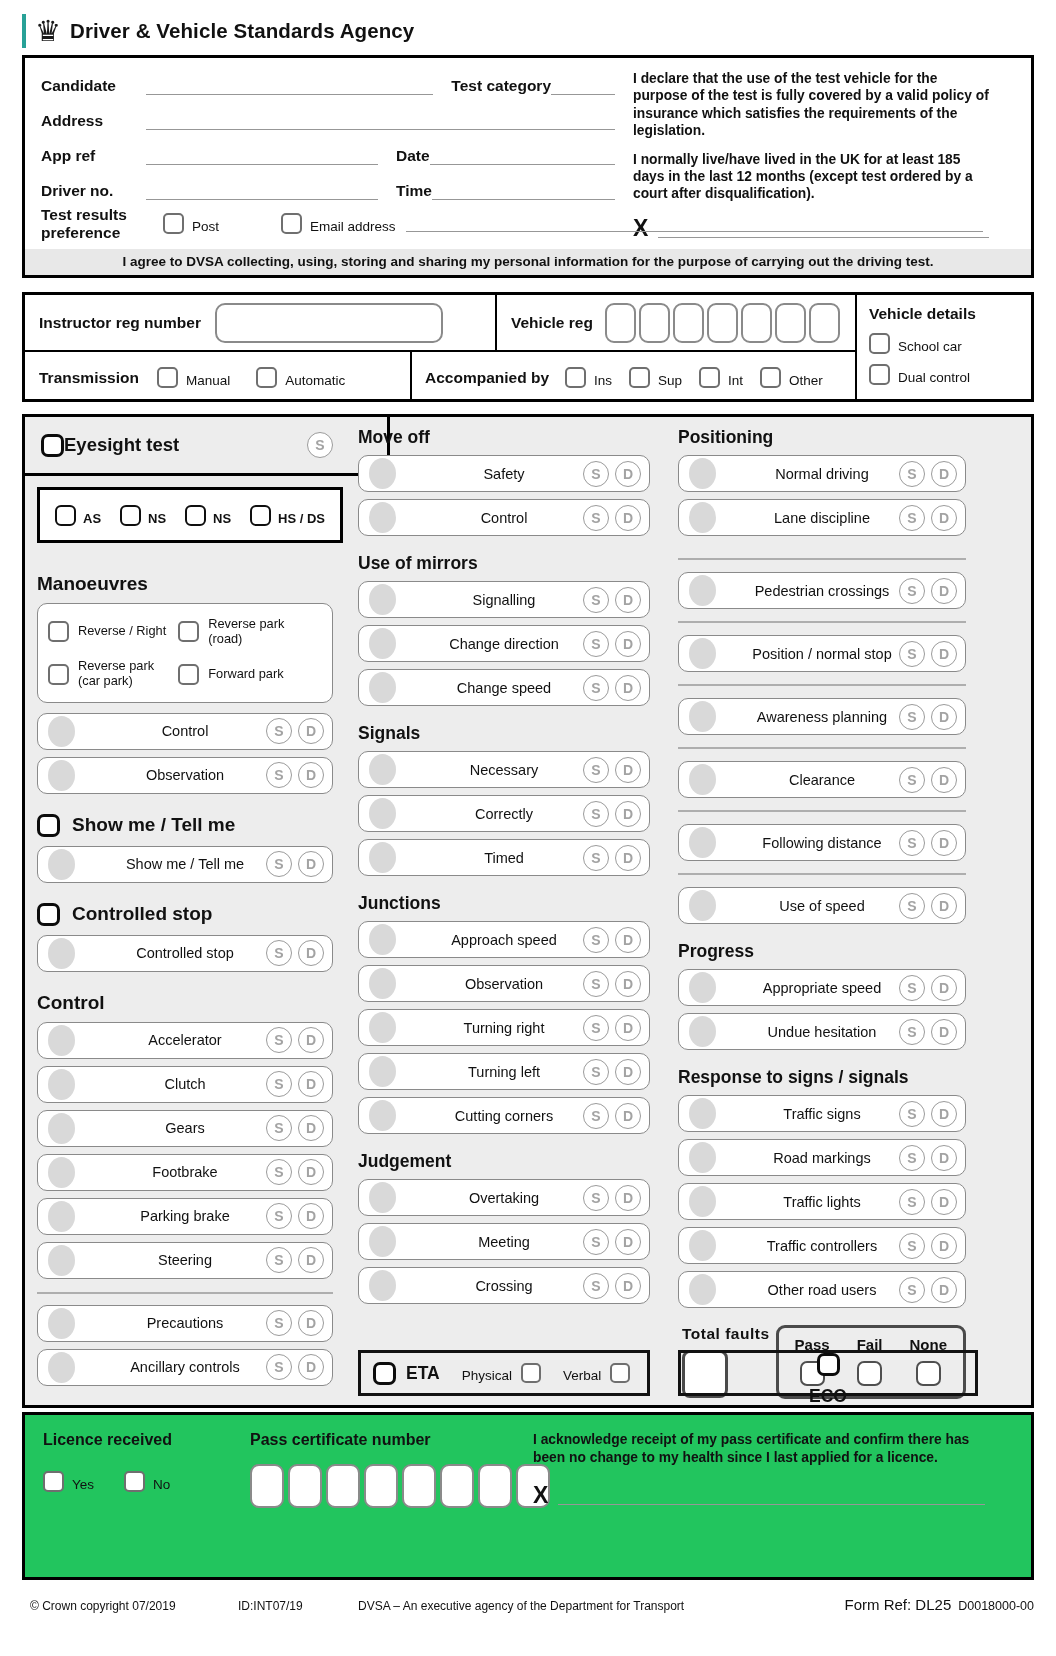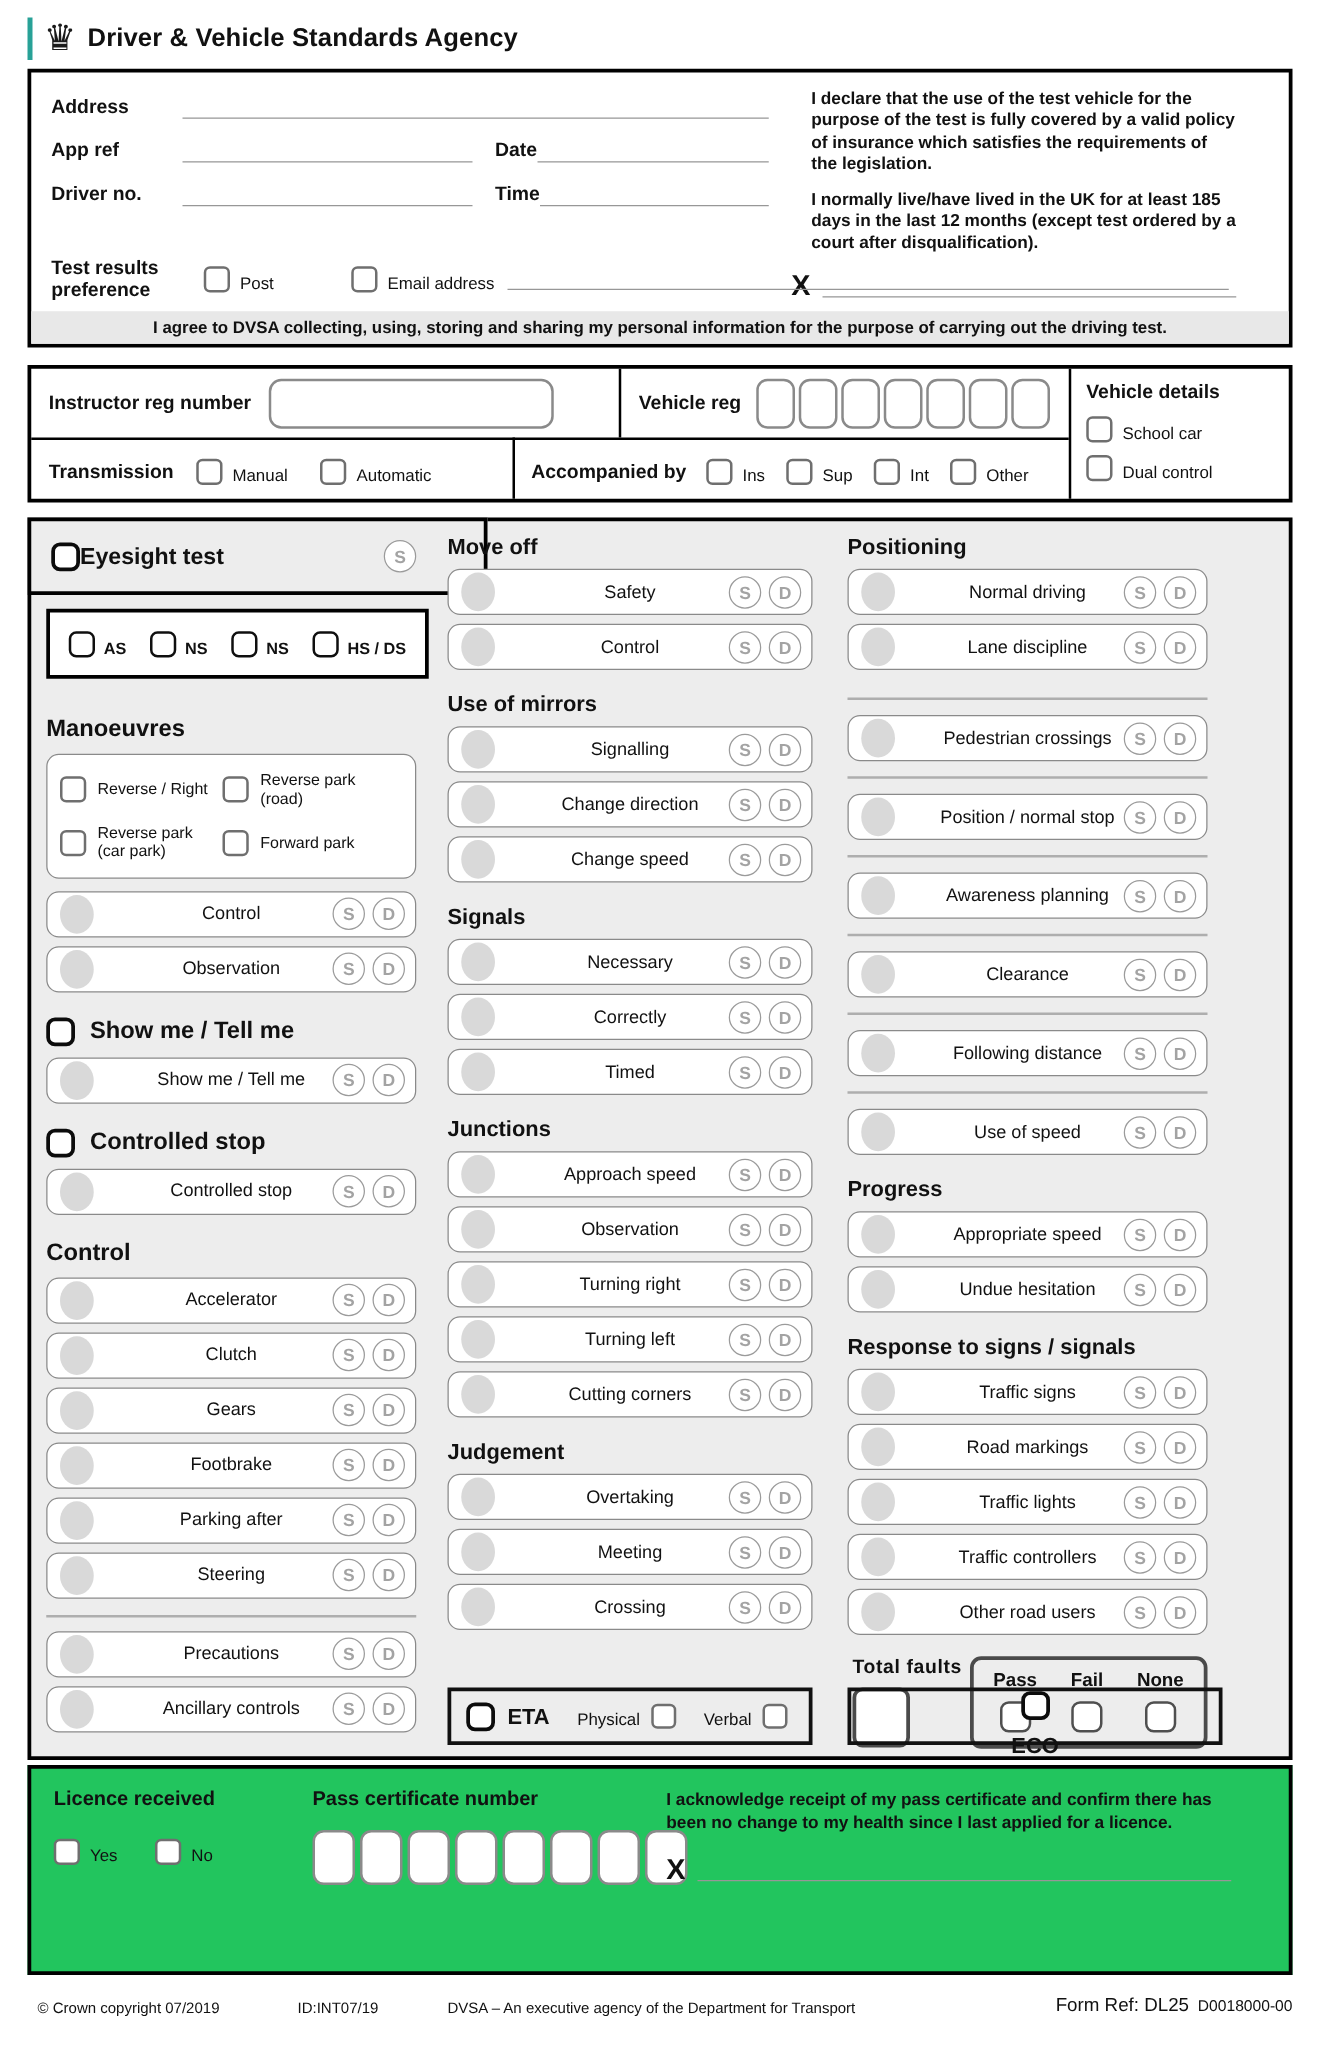--- a/index.html
+++ b/index.html
@@ -29,21 +29,21 @@
 
   
   .box1 { position: absolute; left: 22px; right: 22px; top: 55px; height: 223px; border: 3px solid #000; background: #fff; }
   .f-left { position: absolute; left: 16px; top: 16px; width: 574px; }
   .frow { display: flex; align-items: flex-end; margin-bottom: 14px; height: 21px; }
   .w105 { width: 105px; flex: none; }
   .w235 { flex: none; width: 232px; }
   .w66 { flex: none; width: 64px; }
   .ml18 { margin-left: 18px; flex: none; }
   .decl { position: absolute; left: 608px; top: 12px; width: 356px; }
-  .decl p { font-size: 13.8px; font-weight: bold; line-height: 1.26; margin-bottom: 11px; margin-left: 16px; }
+  .decl p { font-size: 13.8px; font-weight: bold; line-height: 1.26; margin-bottom: 11px; }
   .xrow { display: flex; align-items: flex-end; gap: 10px; margin-top: 15px; }
   .xmark { font-weight: bold; font-size: 23px; line-height: 20px; }
   .pref { position: absolute; left: 16px; top: 148px; width: 942px; display: flex; align-items: center; gap: 10px; }
   .pref-lbl { width: 112px; flex: none; font-weight: bold; font-size: 15.5px; line-height: 1.15; }
   .pref .gap { width: 42px; flex: none; }
   .agree { position: absolute; left: 0; right: 0; bottom: 0; height: 26px; background: #e8e8e8;
            font-size: 13.5px; font-weight: bold; text-align: center; line-height: 25px; }
 
   
   .box2 { position: absolute; left: 22px; right: 22px; top: 292px; height: 110px; border: 3px solid #000; background: #fff; }
@@ -142,20 +142,26 @@
 
   <div class="hdr">
     <span class="teal-bar"></span>
     <span class="crown">♛</span>
     <span class="hdr-title">Driver &amp; Vehicle Standards Agency</span>
   </div>
 
   <div class="box1">
     <div class="f-left">
       <div class="frow">
+        <span class="lbl w105">Candidate</span>
+        <span class="fline"></span>
+        <span class="lbl ml18">Test category</span>
+        <span class="fline w66"></span>
+      </div>
+      <div class="frow">
         <span class="lbl w105">Address</span>
         <span class="fline"></span>
       </div>
       <div class="frow">
         <span class="lbl w105">App ref</span>
         <span class="fline w235"></span>
         <span class="lbl ml18">Date</span>
         <span class="fline"></span>
       </div>
       <div class="frow">
@@ -388,21 +394,21 @@
           <div class="fault-row">
             <span class="dot"></span>
             <span class="row-label">Footbrake</span>
             <span class="sev-wrap">
               <span class="sev">S</span>
               <span class="sev">D</span>
             </span>
           </div>
           <div class="fault-row">
             <span class="dot"></span>
-            <span class="row-label">Parking after</span>
+            <span class="row-label">Parking brake</span>
             <span class="sev-wrap">
               <span class="sev">S</span>
               <span class="sev">D</span>
             </span>
           </div>
           <div class="fault-row">
             <span class="dot"></span>
             <span class="row-label">Steering</span>
             <span class="sev-wrap">
               <span class="sev">S</span>

